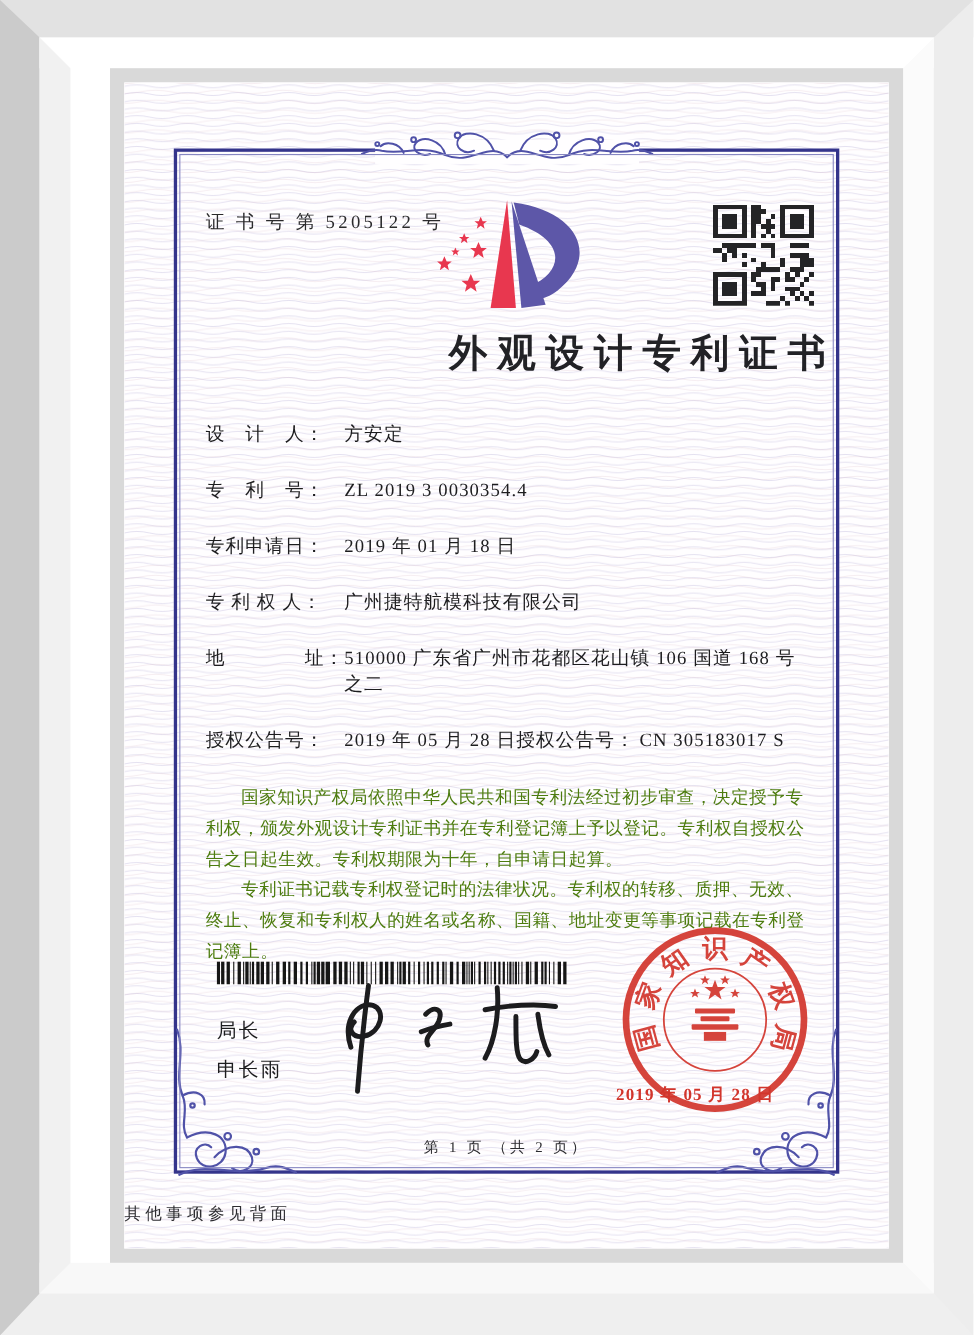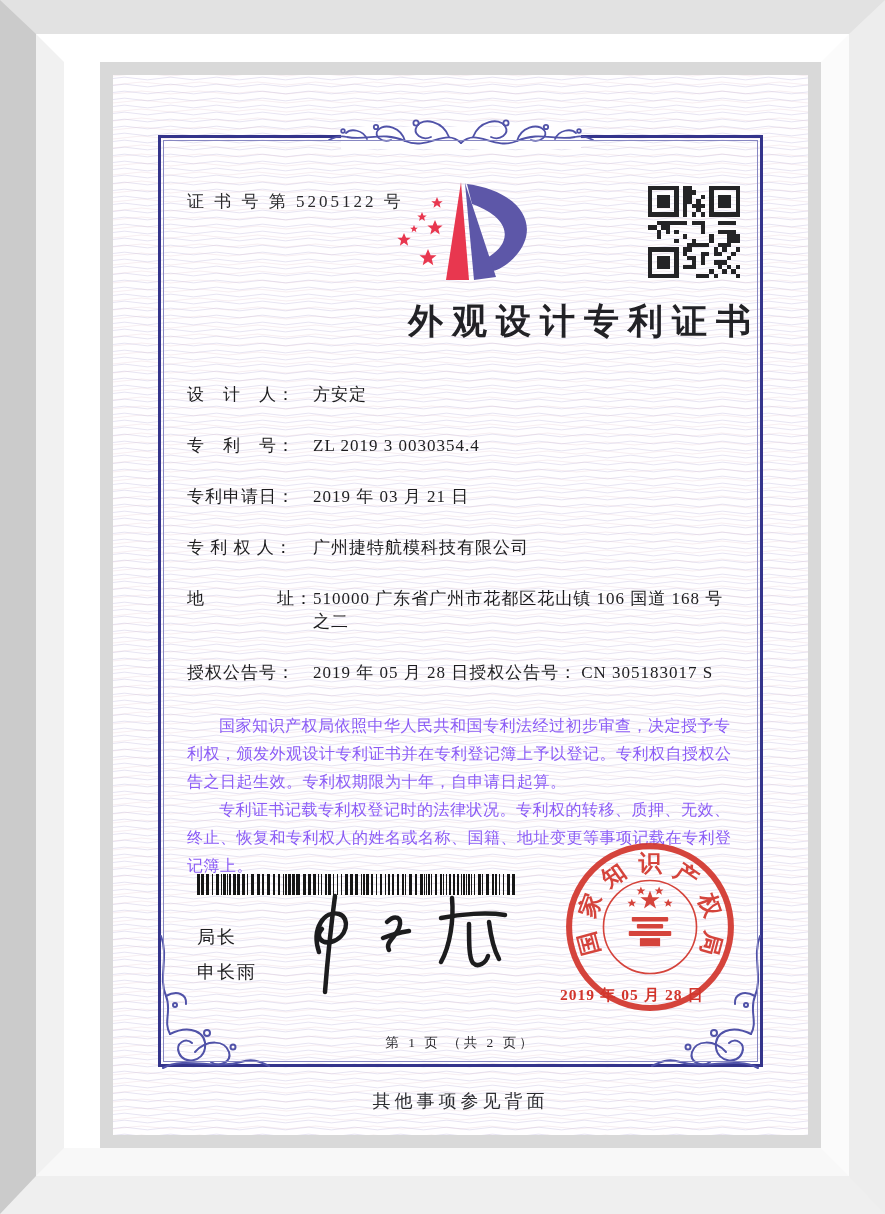--- a/index.html
+++ b/index.html
@@ -35,38 +35,38 @@
   .title { text-align:right; font-size:35px; font-weight:600; letter-spacing:9px;
     color:#222226; margin-top:10px; }
 
   .fields { margin:38px 24px 0 26px; }
   .field-row { display:flex; align-items:baseline; margin-bottom:28px; font-size:17px; }
   .field-label { white-space:pre; min-width:122px; letter-spacing:1px; }
   .field-value { margin-left:4px; letter-spacing:1px; }
   .field-label2 { white-space:pre; letter-spacing:1px;text-align:center; }
 
   .body-text { margin:4px 24px 0 26px; font-size:16px; line-height:1.75;
-    color:#8b5cf6; letter-spacing:0.5px; }
+    color:#4d7c0f; letter-spacing:0.5px; }
   .body-text p { text-indent:2em; font-style:normal; }
 
   .barcode { position:absolute; left:36px; top:736px; width:318px; height:21px; }
 
   .signer-title { position:absolute; left:36px; top:787px; font-size:18px; letter-spacing:2px; }
   .signer-name  { position:absolute; left:36px; top:822px; font-size:18px; letter-spacing:2px; }
   .signature    { position:absolute; left:128px; top:748px; }
 
   .seal { position:absolute; left:400px; top:700px; }
   .seal-date { position:absolute; left:396px; top:847px; width:150px; text-align:center;
     font-size:15.5px; font-weight:bold; color:#d2352c; letter-spacing:1px; }
 
   .page-line { position:absolute; left:0; right:0; bottom:12px; text-align:center;
     font-size:13.5px; letter-spacing:3px; color:#2c2c30; }
 
-  .back-note { position:absolute; left:0; right:0; bottom:22px; text-align:center;
-    font-size:18px; letter-spacing:4px; color:#2c2c30; }
+  .back-note { position:absolute; left:0; right:0; bottom:22px; text-align:left;
+    font-size:15px; letter-spacing:4px; color:#2c2c30; }
 
   .flourish-top { position:absolute; top:-29px; left:50%; transform:translateX(-50%); }
   .flourish-bl { position:absolute; left:-8px; bottom:-10px; }
   .flourish-br { position:absolute; right:-8px; bottom:-10px; transform:scaleX(-1); }
 </style>
 </head>
 <body>
 
 <div class="stage">
  <div class="frame-outer">
@@ -161,21 +161,21 @@
           <div class="field-row">
             <span class="field-label">设　计　人：</span>
             <span class="field-value">方安定</span>
           </div>
           <div class="field-row">
             <span class="field-label">专　利　号：</span>
             <span class="field-value">ZL 2019 3 0030354.4</span>
           </div>
           <div class="field-row">
             <span class="field-label">专利申请日：</span>
-            <span class="field-value">2019 年 03 月 21 日</span>
+            <span class="field-value">2019 年 01 月 18 日</span>
           </div>
           <div class="field-row">
             <span class="field-label">专 利 权 人：</span>
             <span class="field-value">广州捷特航模科技有限公司</span>
           </div>
           <div class="field-row">
             <span class="field-label">地　　　　址：</span>
             <span class="field-value">510000 广东省广州市花都区花山镇 106 国道 168 号之二</span>
           </div>
           <div class="field-row">

